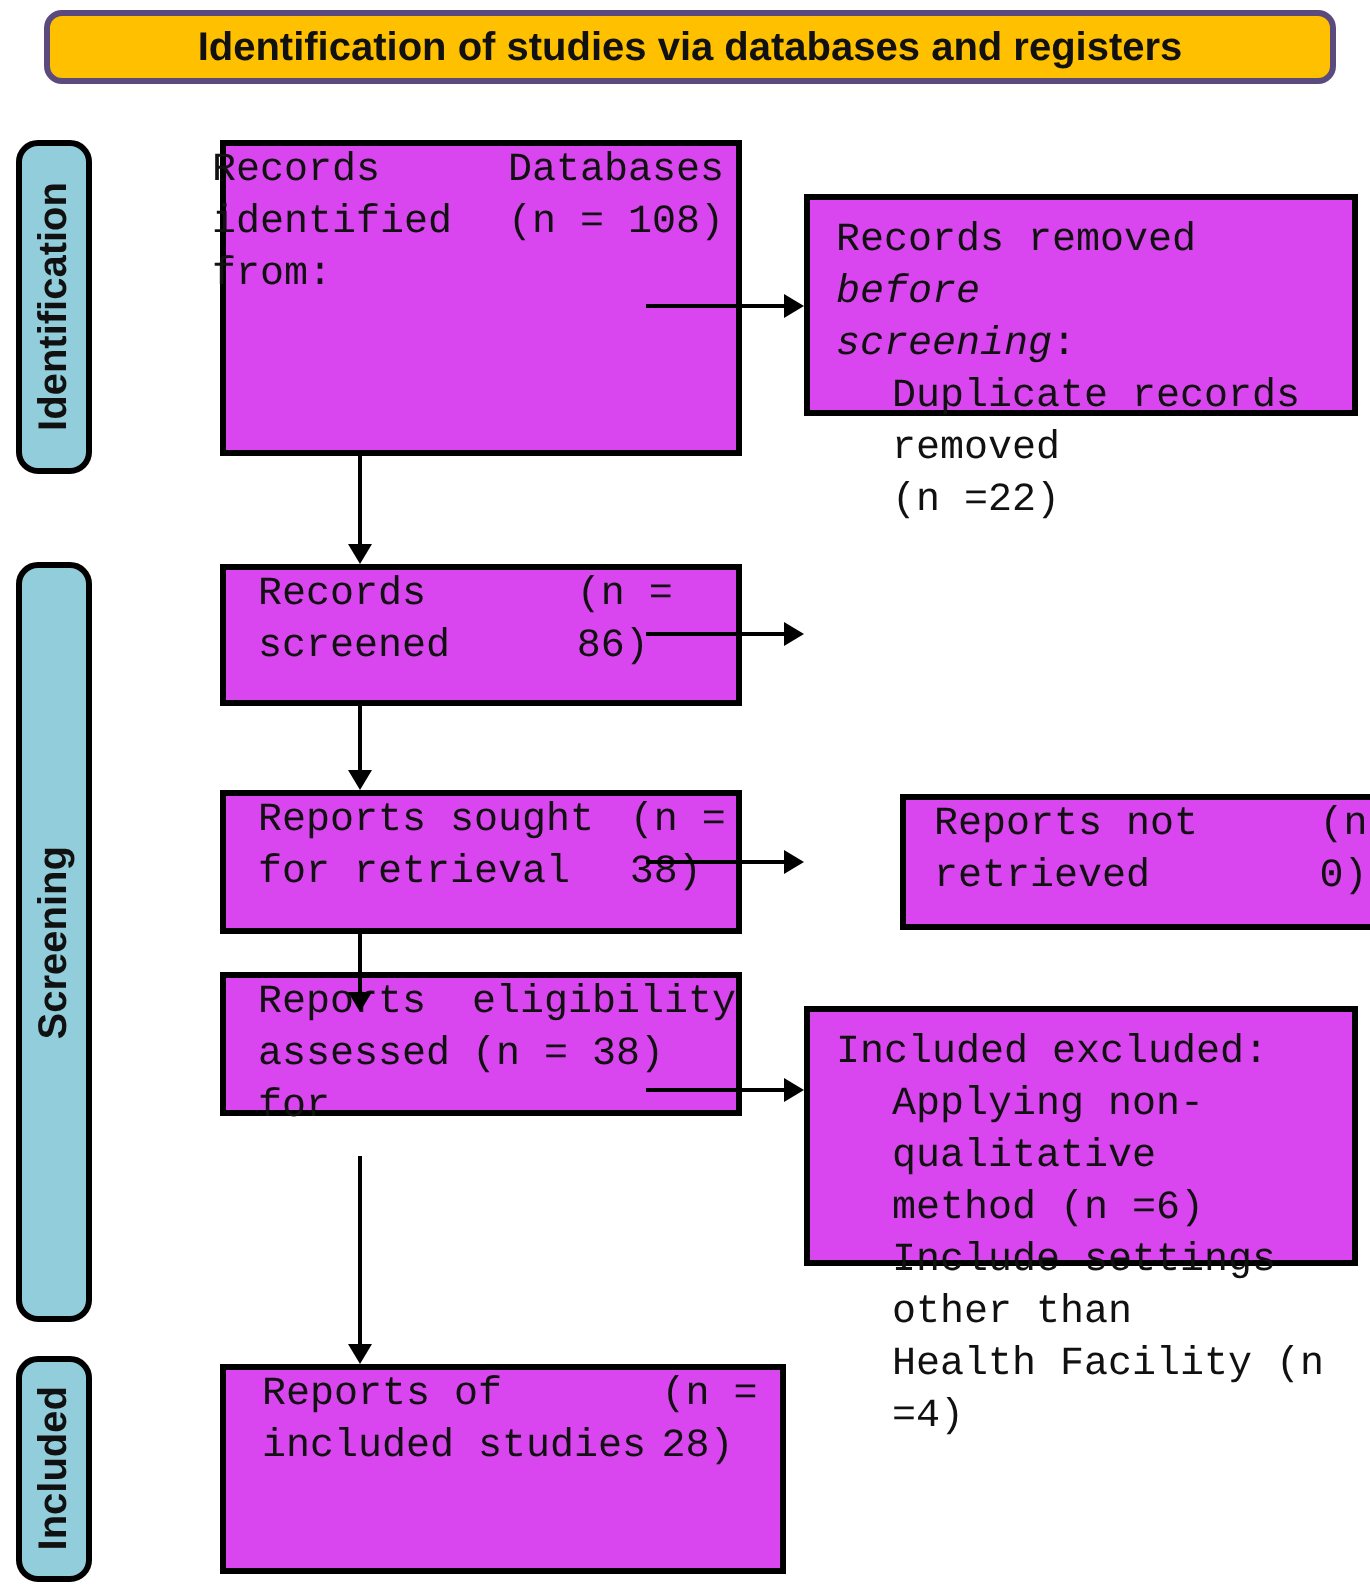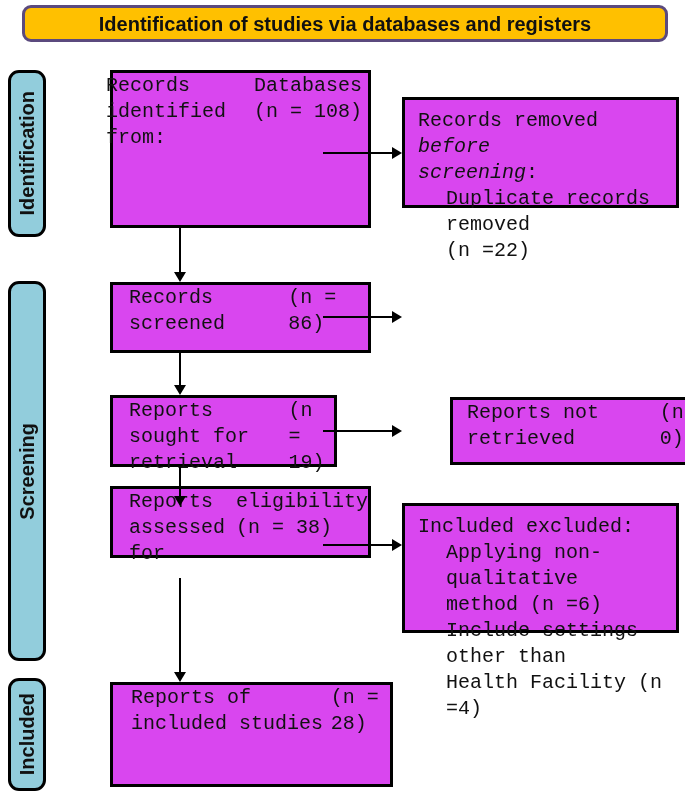--- a/index.html
+++ b/index.html
@@ -54,21 +54,21 @@
     background: #d946ef;
     border: 3px solid var(--box-border);
     font-family: Liberation Mono, monospace;
   }
   .vcenter { display: flex; flex-direction: row; justify-content: flex-end; margin-left: 48px; }
   .sub { padding-left: 28px; }
   .b1 { left: 62px;  top: 70px;  width: 261px; height: 158px; padding-left: 18px; padding-right: 6px; }
   .b2 { left: 402px; top: 97px;  width: 277px; height: 111px; padding: 8px 8px 0 13px; }
   .b3 { left: 62px;  top: 282px; width: 261px; height: 71px;  padding-left: 16px; }
   .b4 { left: 402px; top: 283px; width: 277px; height: 70px;  padding-left: 14px; }
-  .b5 { left: 62px;  top: 395px; width: 227px; height: 72px;  padding-left: 16px; }
+  .b5 { left: 62px;  top: 395px; width: 261px; height: 72px;  padding-left: 16px; }
   .b6 { left: 402px; top: 397px; width: 277px; height: 68px;  padding-left: 14px; }
   .b7 { left: 62px;  top: 486px; width: 261px; height: 72px;  padding-left: 16px; }
   .b8 { left: 402px; top: 503px; width: 277px; height: 130px; padding: 8px 6px 0 13px; }
   .b9 { left: 62px;  top: 682px; width: 283px; height: 105px; padding-left: 18px; }
   .arrows {
     position: absolute;
     left: 0; top: 0;
     width: 685px; height: 797px;
     pointer-events: none;
   }
@@ -105,21 +105,21 @@
   </div>
 
   <div class="box b3 vcenter">
     <div>Records screened</div>
     <div>(n = 86)</div>
   </div>
 
 
   <div class="box b5 vcenter">
     <div>Reports sought for retrieval</div>
-    <div>(n = 19)</div>
+    <div>(n = 38)</div>
   </div>
 
   <div class="box b6 vcenter">
     <div>Reports not retrieved</div>
     <div>(n = 0)</div>
   </div>
 
   <div class="box b7 vcenter">
     <div>Reports assessed for</div>
     <div>eligibility (n = 38)</div>

